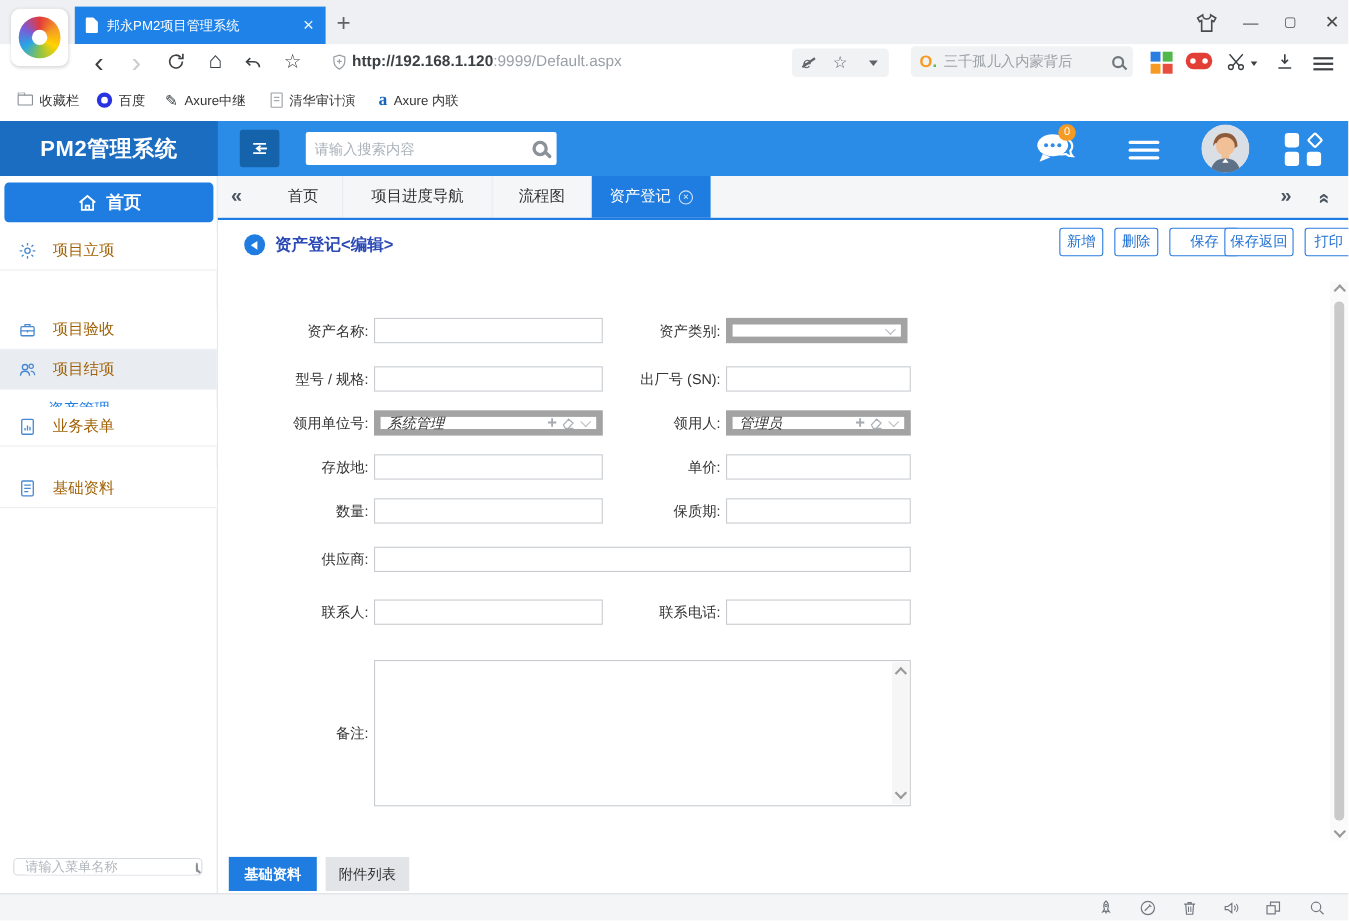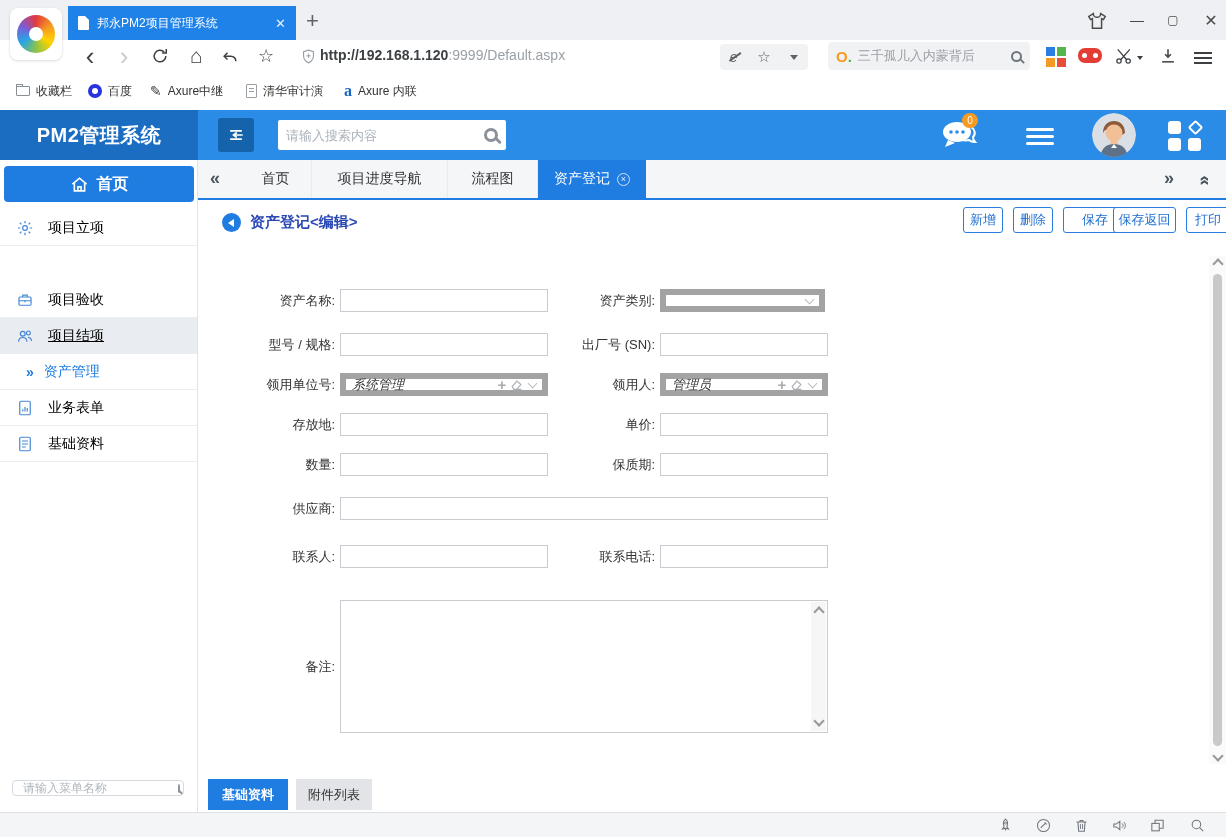--- a/index.html
+++ b/index.html
@@ -85,22 +85,22 @@
   .avatar { left:1092px; top:113px; width:44px; height:44px; border-radius:50%; overflow:hidden; }
   .appgrid { left:1166px; top:119px; width:42px; height:33px; }
   .appgrid .sq { position:absolute; width:13px; height:13px; background:#fff; border-radius:3px; }
   .appgrid .dia { position:absolute; width:11px; height:11px; border:2.5px solid #fff; border-radius:2px; transform:rotate(45deg); }
 
   
   .sidebar { left:0; top:160px; width:198px; height:652px; background:#fff; border-right:1px solid #e0e4e8; }
   .homebtn { left:4px; top:166px; width:190px; height:36px; background:#1f7ce0; border-radius:4px;
              display:flex; align-items:center; justify-content:center; color:#fff; font-size:16px; font-weight:700; gap:8px;}
   .navitem { left:0; width:197px; height:36px; display:flex; align-items:center; padding-left:16px;
-             border-bottom:1px solid #ebeef1; font-size:14px; color:#000000; gap:14px; background:#fff;}
-  .navitem.active { background:#e9edf2;text-decoration:underline; }
+             border-bottom:1px solid #ebeef1; font-size:14px; color:#a16207; gap:14px; background:#fff;}
+  .navitem.active { background:#e9edf2; }
   .subitem { left:0; width:197px; height:36px; display:flex; align-items:center; padding-left:26px;
              border-bottom:1px solid #ebeef1; font-size:14px; color:#1f7ce0; gap:10px; }
   .subitem .bullet { font-weight:700; font-size:14px; }
   .menusearch { left:12px; top:780px; width:172px; height:16px; border:1px solid #d5dae0; border-radius:4px;
                 display:flex; align-items:center; padding:0 10px; background:#fff;}
   .menusearch input { border:none; outline:none; flex:1; font-size:12px; color:#333; font-family:inherit;}
   .menusearch input::placeholder { color:#b0b6bd; }
   .smag { width:9px; height:9px; border:1.5px solid #8a9199; border-radius:50%; position:relative;}
   .smag::after{content:'';position:absolute;width:5px;height:1.5px;background:#8a9199;right:-4px;bottom:-1px;transform:rotate(45deg);}
 
@@ -322,21 +322,21 @@
       <path d="M3.5 19.5c0-3.5 2.3-5.5 5.5-5.5s5.5 2 5.5 5.5" fill="none" stroke="#4788d2" stroke-width="1.6"></path>
       <circle cx="16.5" cy="8" r="2.6" fill="none" stroke="#4788d2" stroke-width="1.5"></circle>
       <path d="M16 13.8c2.8.2 4.6 2.2 4.6 5" fill="none" stroke="#4788d2" stroke-width="1.5"></path>
     </svg>
     <span>项目结项</span>
   </div>
   <div class="abs subitem" style="top:354px">
     <span class="bullet">»</span>
     <span>资产管理</span>
   </div>
-  <div class="abs navitem" style="top:390px">
+  <div class="abs navitem" style="top:370px">
     <svg width="18" height="18" viewBox="0 0 24 24">
       <rect x="5" y="3" width="14" height="18" rx="1.5" fill="none" stroke="#4788d2" stroke-width="1.6"></rect>
       <path d="M9 16.5v-3M12 16.5v-6M15 16.5v-4.5" stroke="#4788d2" stroke-width="1.6"></path>
     </svg>
     <span>业务表单</span>
   </div>
   <div class="abs navitem" style="top:426px">
     <svg width="18" height="18" viewBox="0 0 24 24">
       <rect x="5" y="3" width="14" height="18" rx="1.5" fill="none" stroke="#4788d2" stroke-width="1.6"></rect>
       <path d="M8 8h8M8 12h8M8 16h5" stroke="#4788d2" stroke-width="1.5"></path>

